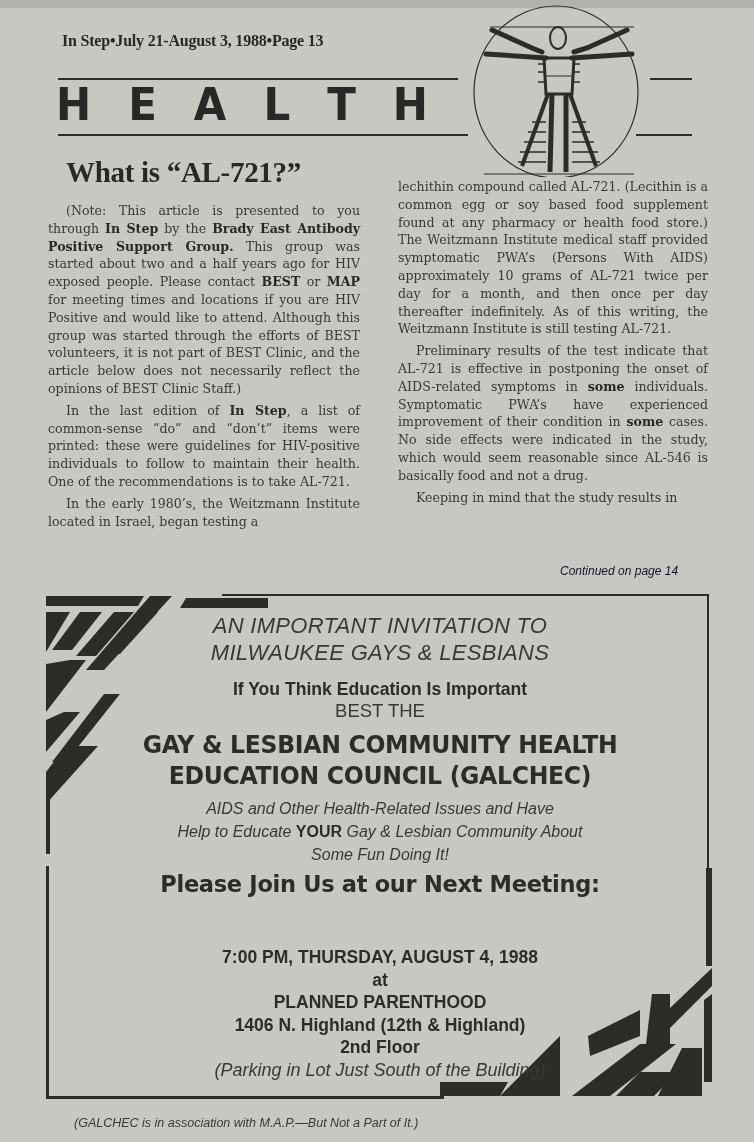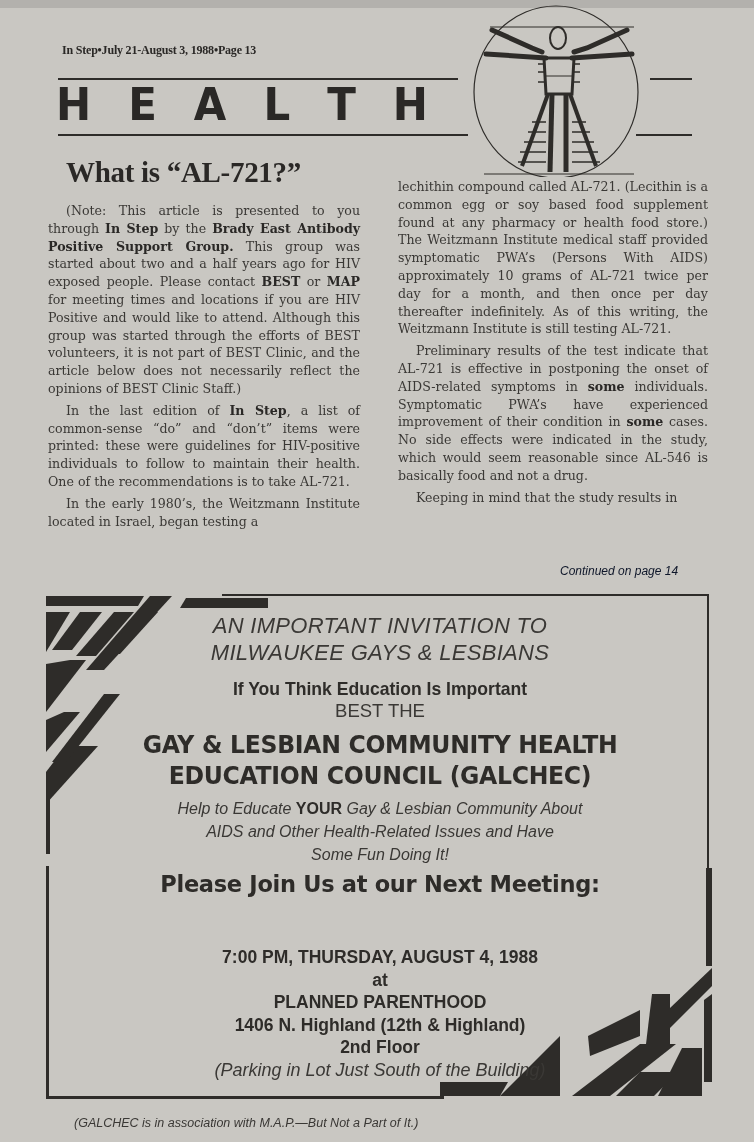--- a/index.html
+++ b/index.html
@@ -9,23 +9,23 @@
       color: #2c2a27;
       font-family: "DejaVu Serif", serif;
       position: relative;
       overflow: hidden;
     }
     .page-top-strip {
       position: absolute; left: 0; top: 0; width: 754px; height: 8px;
       background: #b3b1ad;
     }
     .folio {
-      position: absolute; left: 62px; top: 43px;
+      position: absolute; left: 62px; top: 32px;
       font-family: "Liberation Serif", serif;
-      font-weight: bold; font-size: 12px; color: #2a2826;
+      font-weight: bold; font-size: 16px; color: #2a2826;
       letter-spacing: -0.2px;
     }
     .rule { position: absolute; background: #2e2c29; height: 2px; }
     .health-title {
       position: absolute; left: 56px; top: 84px;
       width: 372px; height: 42px;
       display: flex; justify-content: space-between; align-items: center;
       font-family: "DejaVu Sans", sans-serif;
       font-weight: bold; font-size: 42px; color: #2a2826;
       line-height: 42px;
@@ -233,22 +233,22 @@
   <div class="ad-think">If You Think Education Is Important</div>
   <div class="ad-join">BEST THE</div>
 </div>
 
 <div class="ad-text" style="top:730px;">
   <div class="ad-council">GAY &amp; LESBIAN COMMUNITY HEALTH</div>
   <div class="ad-council">EDUCATION COUNCIL (GALCHEC)</div>
 </div>
 
 <div class="ad-text" style="top:797px;">
+  <div class="ad-help">AIDS and Other Health-Related Issues and Have</div>
   <div class="ad-help"><span>Help to Educate </span><b>YOUR</b><span> Gay &amp; Lesbian Community About</span></div>
-  <div class="ad-help">AIDS and Other Health-Related Issues and Have</div>
   <div class="ad-help">Some Fun Doing It!</div>
 </div>
 
 <div class="ad-text" style="top:870px;">
   <div class="ad-meeting">Please Join Us at our Next Meeting:</div>
 </div>
 
 <div class="ad-text" style="top:906px;margin-top:40px;">
   <div class="ad-details">7:00 PM, THURSDAY, AUGUST 4, 1988</div>
   <div class="ad-details">at</div>

